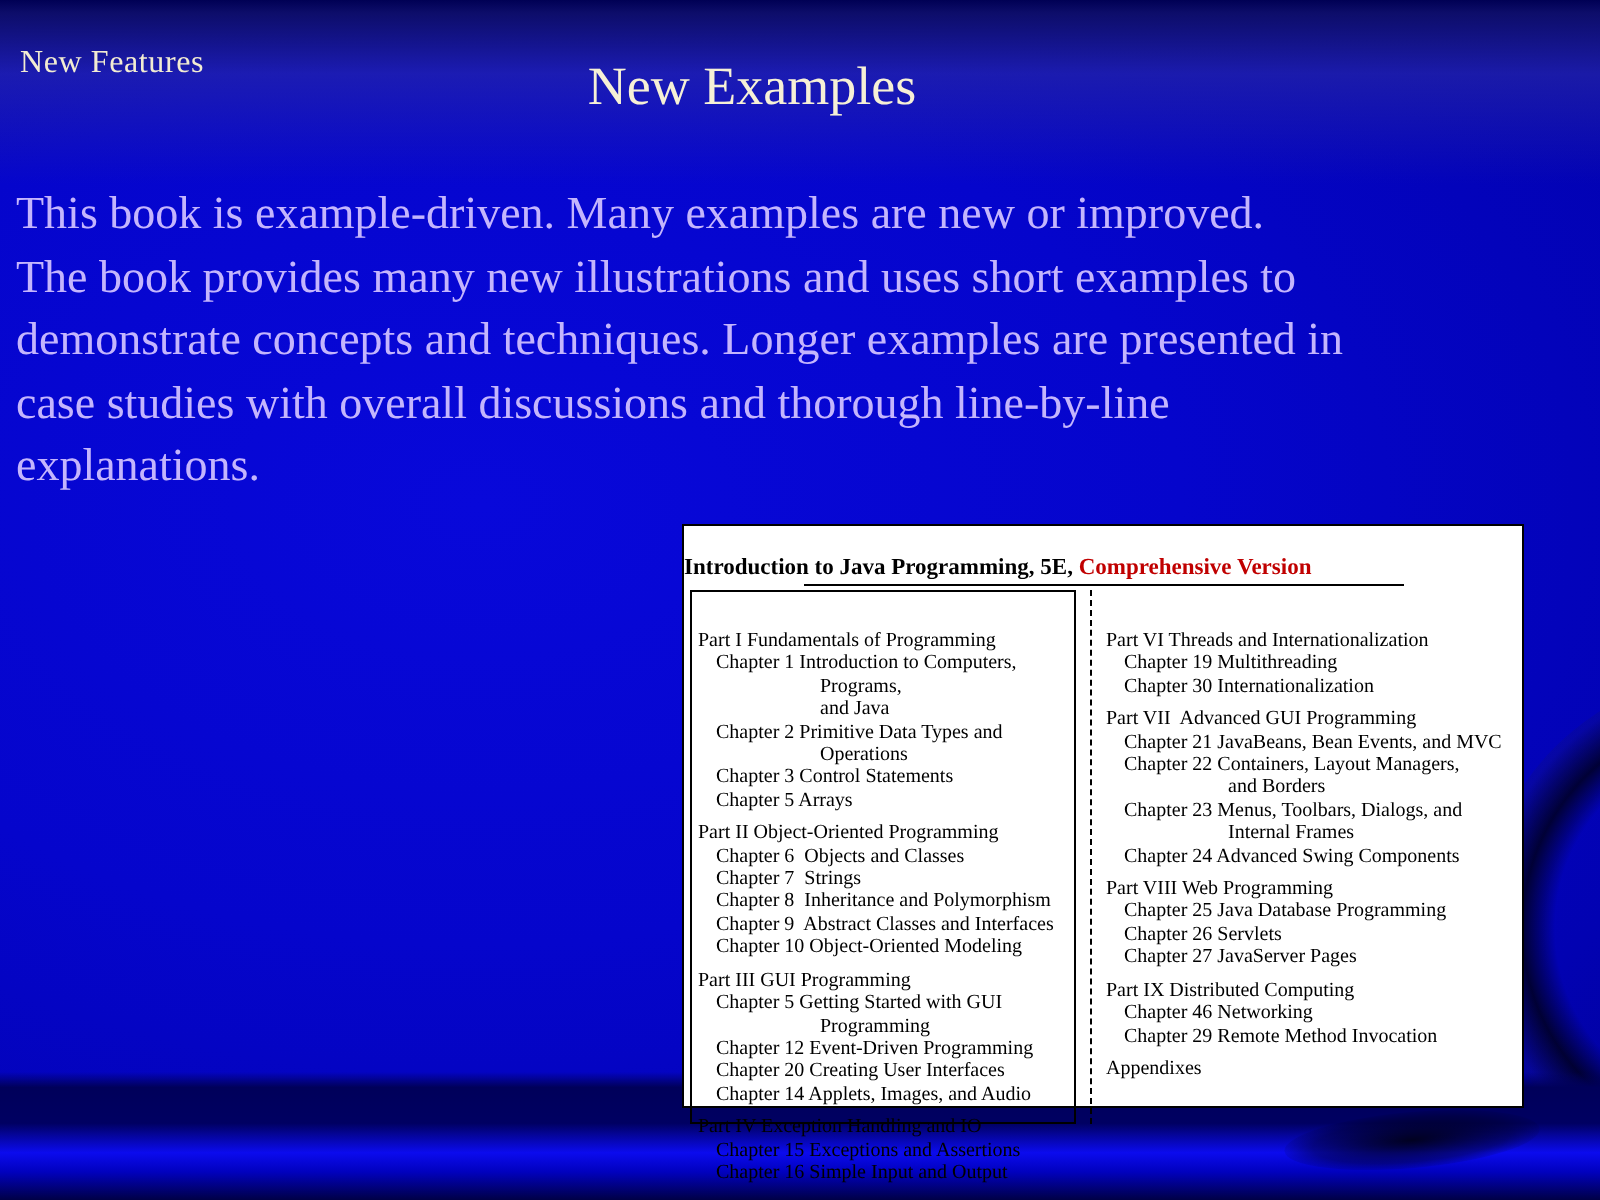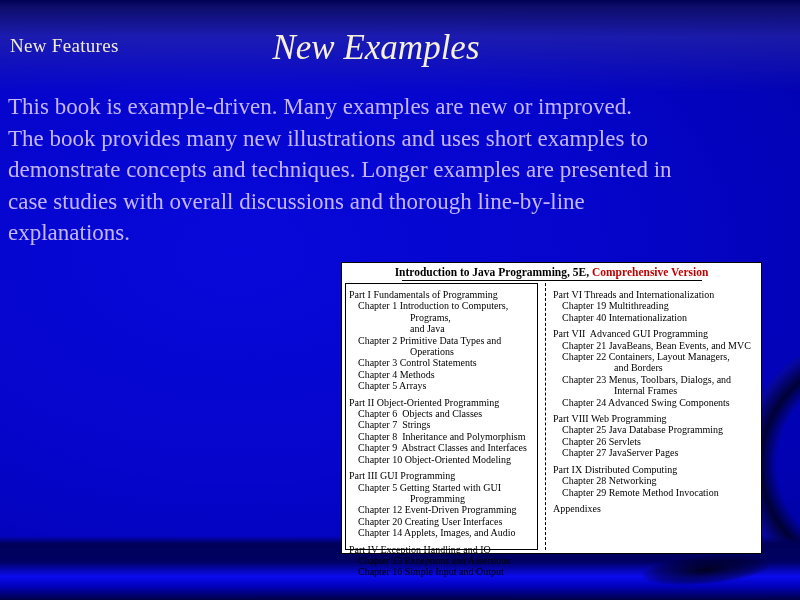--- a/index.html
+++ b/index.html
@@ -35,44 +35,44 @@
   }
   .bg-swoosh{
     position:absolute; left:642px; top:556px; width:128px; height:28px;
     border-radius:50%; transform:rotate(-5deg);
     background:radial-gradient(ellipse at center,
       rgba(0,0,16,.9) 0%, rgba(0,0,40,.45) 55%, rgba(0,0,0,0) 75%);
   }
   
   .corner-label{
     position:absolute; left:10px; top:23px;
-    color:#f2ecd2; font-size:19px; letter-spacing:.3px;margin-top:12px;
+    color:#f2ecd2; font-size:16px; letter-spacing:.3px;
   }
   .slide-title{
     position:absolute; left:176px; top:28px; width:400px;
-    text-align:center; color:#f6f0d6; font-size:35px;font-style:italic;
+    text-align:center; color:#f6f0d6; font-size:27px;
   }
   .body-text{
     position:absolute; left:8px; top:91px; width:780px;
     color:#c4b5fd; font-size:23px; line-height:31.5px;
     white-space:pre-line;
   }
   .page-number{
     position:absolute; left:700px; top:566px; width:44px;
     text-align:center; color:#f0f0f0; font-size:16px;margin-top:38px;
   }
   
   .toc-box{
     position:absolute; left:341px; top:262px; width:421px; height:292px;
     background:#ffffff; border:1px solid #000000;
     color:#000000;
   }
   .toc-header{
-    text-align:center; font-weight:bold; font-size:11.5px;
-    padding-top:3px; line-height:13px; white-space:pre;
+    text-align:left; font-weight:bold; font-size:11.5px;
+    padding-top:15px; line-height:13px; white-space:pre;
   }
   .toc-header .red{ }
   .toc-underline{
     width:300px; margin:1px auto 2px auto;
     border-top:1.5px solid #000000; height:0;
   }
   .toc-columns{
     display:flex; align-items:stretch;
     padding:0 2px 0 3px; height:267px;
   }
@@ -83,21 +83,21 @@
     width:193px; border:1px solid #000000;
     padding:1px 1px 2px 2px;
   }
   .toc-divider{
     width:0; border-left:1px dashed #000000; margin:0 5px 0 7px;
   }
   .toc-col-right{
     flex:1; padding:2px 0 0 1px;
   }
   .toc-section{ margin-top:5px; }
-  .toc-section:first-child{ margin-top:4px; }
+  .toc-section:first-child{ margin-top:18px; }
   .part-heading{ padding-left:1px; white-space:pre-wrap; }
   .chapter-line{
     padding-left:62px; text-indent:-52px; white-space:pre-wrap;
   }
 </style>
 </head>
 <body>
 
 <div class="bg-base"></div>
 <div class="bg-top"></div>
@@ -117,21 +117,20 @@
   <div class="toc-header"><span>Introduction to Java Programming, 5E, </span><span class="red" style="color: rgb(192, 0, 0);">Comprehensive Version</span></div>
   <div class="toc-underline"></div>
   <div class="toc-columns">
     <div class="toc-col toc-col-left" id="toc-left">
         <div class="toc-section">
           <div class="part-heading">Part I Fundamentals of Programming</div>
           <div class="chapter-line">Chapter 1 Introduction to Computers, Programs,
 and Java</div>
           <div class="chapter-line">Chapter 2 Primitive Data Types and Operations</div>
           <div class="chapter-line">Chapter 3 Control Statements</div>
-          <div class="chapter-line">Chapter 4 Methods</div>
           <div class="chapter-line">Chapter 5 Arrays</div>
         </div>
         <div class="toc-section">
           <div class="part-heading">Part II Object-Oriented Programming</div>
           <div class="chapter-line">Chapter 6  Objects and Classes</div>
           <div class="chapter-line">Chapter 7  Strings</div>
           <div class="chapter-line">Chapter 8  Inheritance and Polymorphism</div>
           <div class="chapter-line">Chapter 9  Abstract Classes and Interfaces</div>
           <div class="chapter-line">Chapter 10 Object-Oriented Modeling</div>
         </div>
@@ -147,40 +146,40 @@
           <div class="part-heading">Part IV Exception Handling and IO</div>
           <div class="chapter-line">Chapter 15 Exceptions and Assertions</div>
           <div class="chapter-line">Chapter 16 Simple Input and Output</div>
         </div>
       </div>
     <div class="toc-divider"></div>
     <div class="toc-col toc-col-right" id="toc-right">
         <div class="toc-section">
           <div class="part-heading">Part VI Threads and Internationalization</div>
           <div class="chapter-line">Chapter 19 Multithreading</div>
-          <div class="chapter-line">Chapter 40 Internationalization</div>
+          <div class="chapter-line">Chapter 30 Internationalization</div>
         </div>
         <div class="toc-section">
           <div class="part-heading">Part VII  Advanced GUI Programming</div>
           <div class="chapter-line">Chapter 21 JavaBeans, Bean Events, and MVC</div>
           <div class="chapter-line">Chapter 22 Containers, Layout Managers,
 and Borders</div>
           <div class="chapter-line">Chapter 23 Menus, Toolbars, Dialogs, and
 Internal Frames</div>
           <div class="chapter-line">Chapter 24 Advanced Swing Components</div>
         </div>
         <div class="toc-section">
           <div class="part-heading">Part VIII Web Programming</div>
           <div class="chapter-line">Chapter 25 Java Database Programming</div>
           <div class="chapter-line">Chapter 26 Servlets</div>
           <div class="chapter-line">Chapter 27 JavaServer Pages</div>
         </div>
         <div class="toc-section">
           <div class="part-heading">Part IX Distributed Computing</div>
-          <div class="chapter-line">Chapter 28 Networking</div>
+          <div class="chapter-line">Chapter 46 Networking</div>
           <div class="chapter-line">Chapter 29 Remote Method Invocation</div>
         </div>
         <div class="toc-section">
           <div class="part-heading">Appendixes</div>
         </div>
       </div>
   </div>
 </div>
 
 <div class="page-number">15</div>

